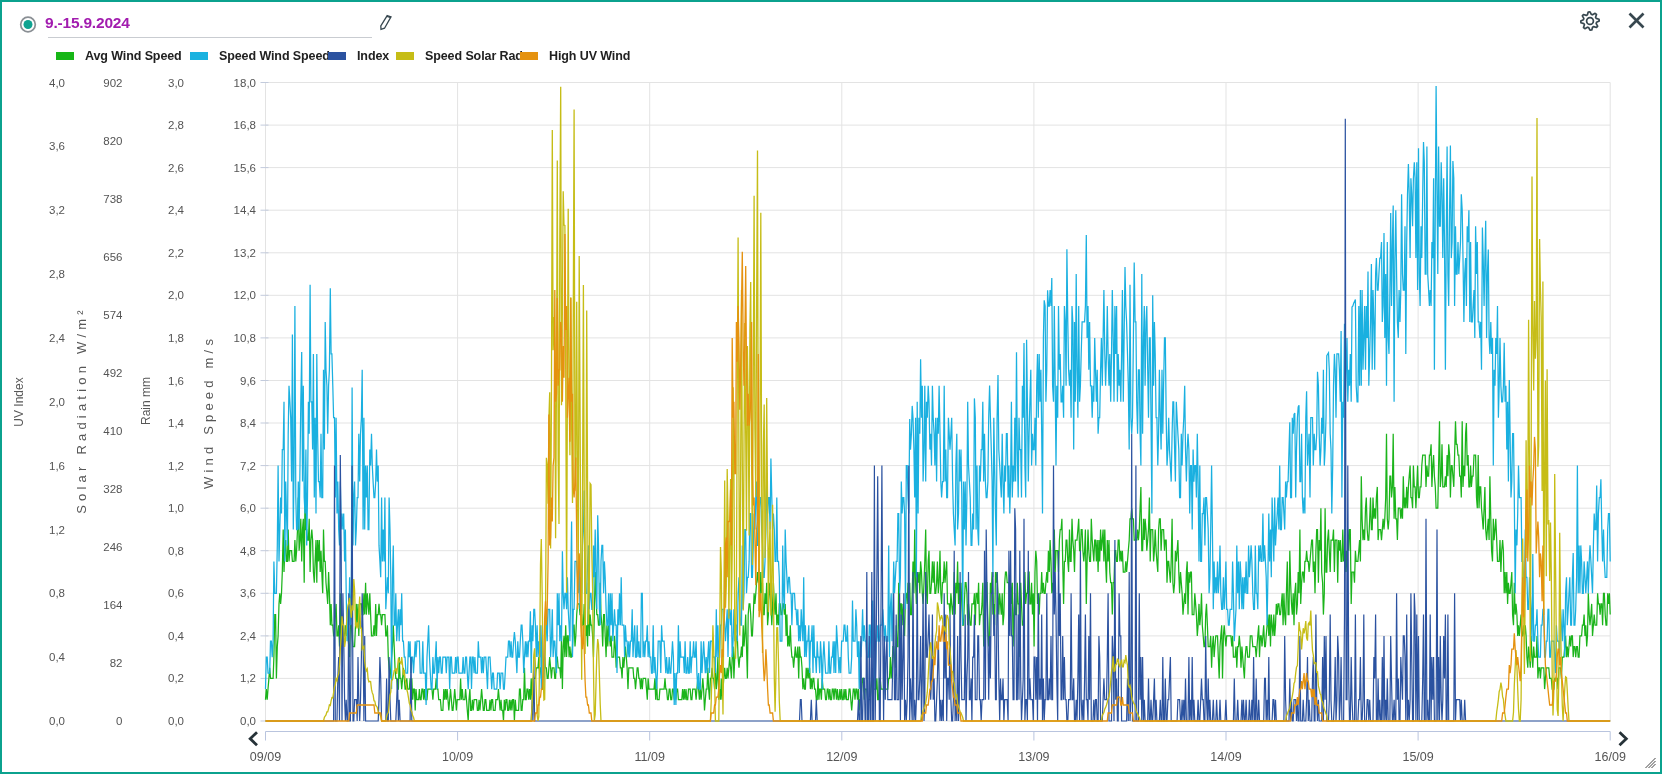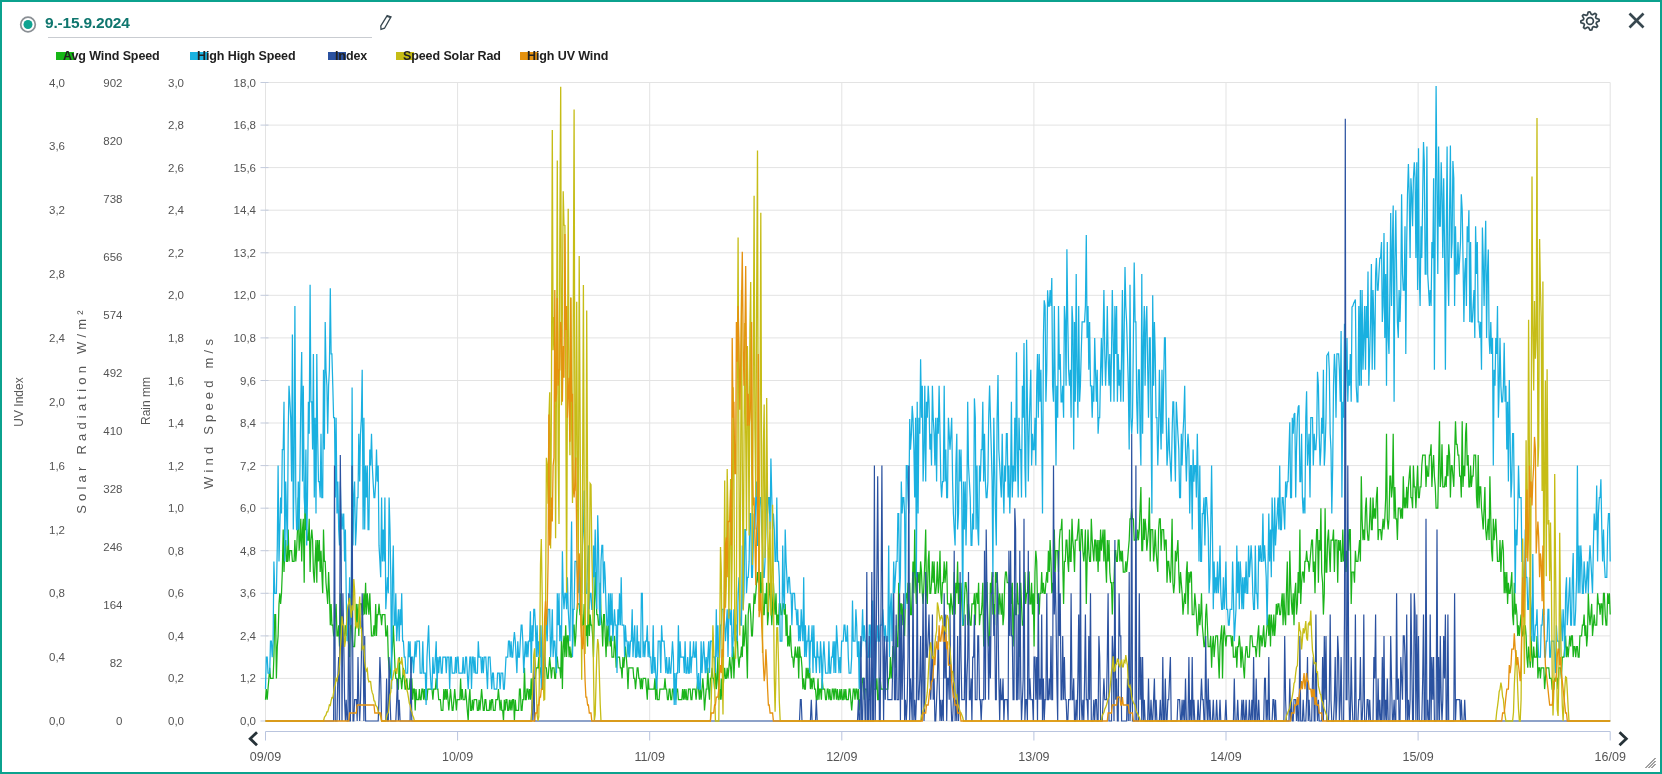--- a/index.html
+++ b/index.html
@@ -1,23 +1,23 @@
 <!DOCTYPE html>
 <html><head>
 <meta charset="utf-8">
 <style>
 html,body{margin:0;padding:0;background:#fff;}
 #wrap{position:relative;width:1662px;height:774px;background:#fff;font-family:"Liberation Sans",sans-serif;overflow:hidden;}
 #borderov{position:absolute;left:0;top:0;width:1662px;height:774px;border:2px solid #0ba28e;box-sizing:border-box;z-index:10;pointer-events:none;}
 .abs{position:absolute;}
-#title{left:45px;top:14px;font-size:15.5px;font-weight:700;color:#0f766e;letter-spacing:-0.2px;}
+#title{left:45px;top:14px;font-size:15.5px;font-weight:700;color:#a21caf;letter-spacing:-0.2px;}
 #underline{left:48px;top:37px;width:324px;height:1px;background:#c9ccd1;}
 .leg{top:49px;height:14px;}
 .leg .sw{position:absolute;left:0;top:2.5px;width:18px;height:8.5px;}
-.leg .tx{position:absolute;left:7px;top:0;font-size:12.5px;font-weight:700;color:#212121;white-space:nowrap;letter-spacing:-0.1px;}
+.leg .tx{position:absolute;left:29px;top:0;font-size:12.5px;font-weight:700;color:#212121;white-space:nowrap;letter-spacing:-0.1px;}
 </style>
 </head>
 <body>
 <div id="wrap">
 <div id="borderov"></div>
 <svg class="abs" style="left:0;top:0" width="1658" height="770" viewBox="0 0 1658 770">
 
 <g stroke="#e3e3e3" stroke-width="1">
 <path d="M265.5,721.0 L1610.2,721.0"></path>
 <path d="M265.5,678.4 L1610.2,678.4"></path>
@@ -191,21 +191,21 @@
 <path d="M1.5,1.5 L15.5,15.5"></path>
 <path d="M15.5,1.5 L1.5,15.5"></path>
 </g>
 </svg>
 <div class="abs leg" style="left:56px">
       <span class="sw" style="background:#17b617"></span>
       <span class="tx">Avg Wind Speed</span>
     </div>
 <div class="abs leg" style="left:190px">
       <span class="sw" style="background:#1ab2e0"></span>
-      <span class="tx">High High Speed</span>
+      <span class="tx">Speed Wind Speed</span>
     </div>
 <div class="abs leg" style="left:328px">
       <span class="sw" style="background:#2b52a0"></span>
       <span class="tx">Index</span>
     </div>
 <div class="abs leg" style="left:396px">
       <span class="sw" style="background:#c6bd16"></span>
       <span class="tx">Speed Solar Rad</span>
     </div>
 <div class="abs leg" style="left:520px">

